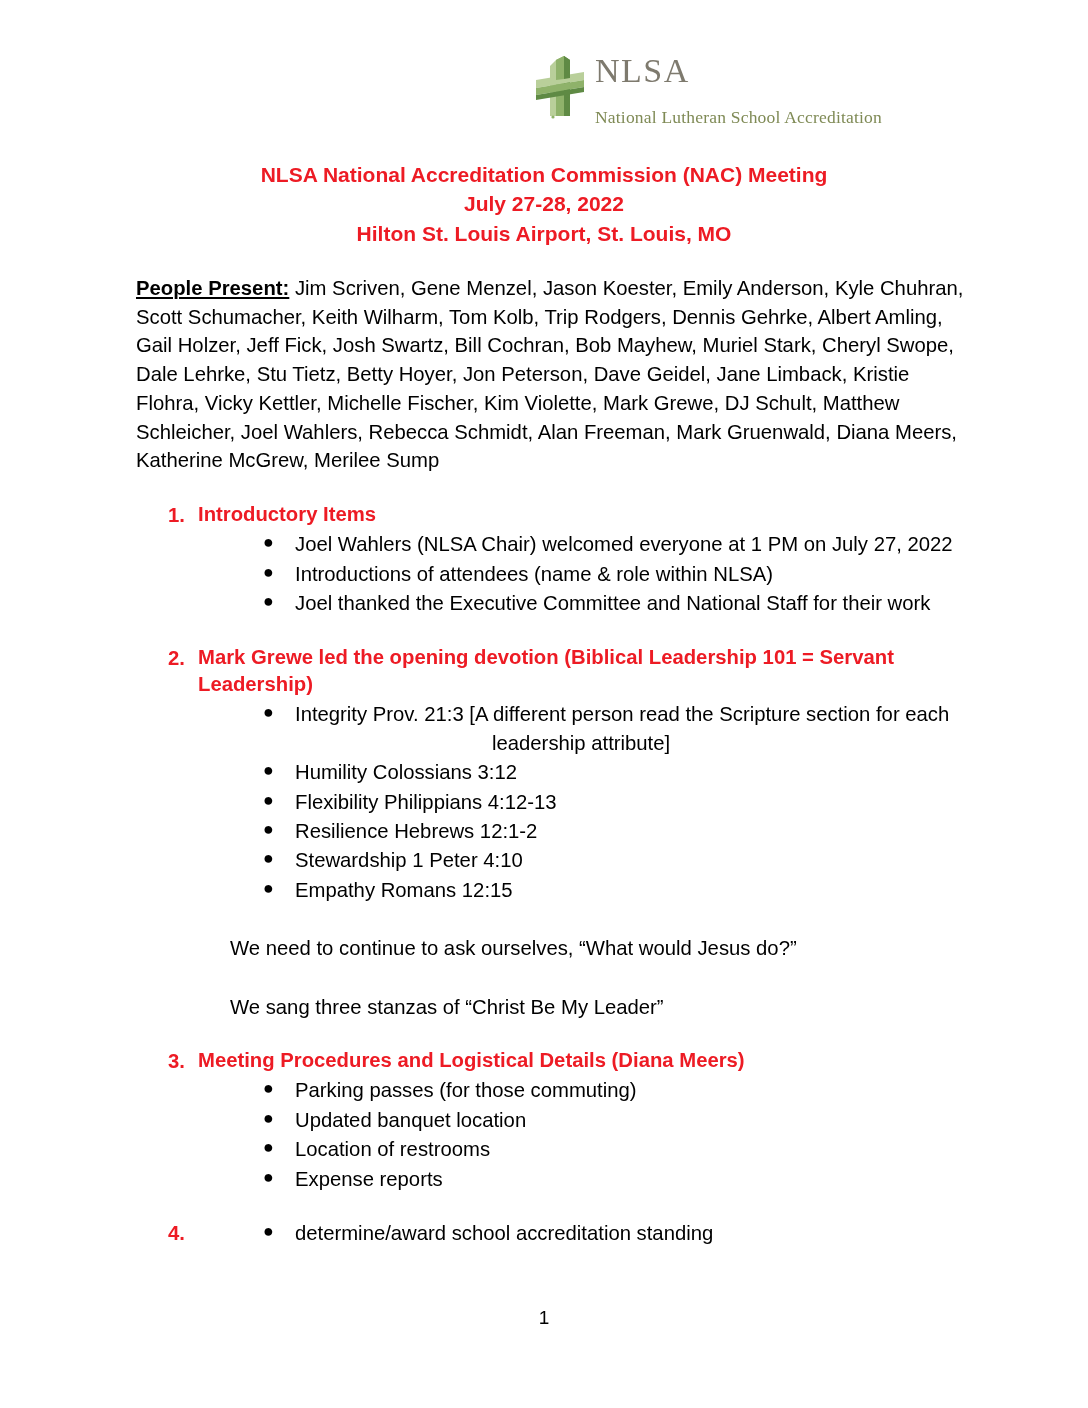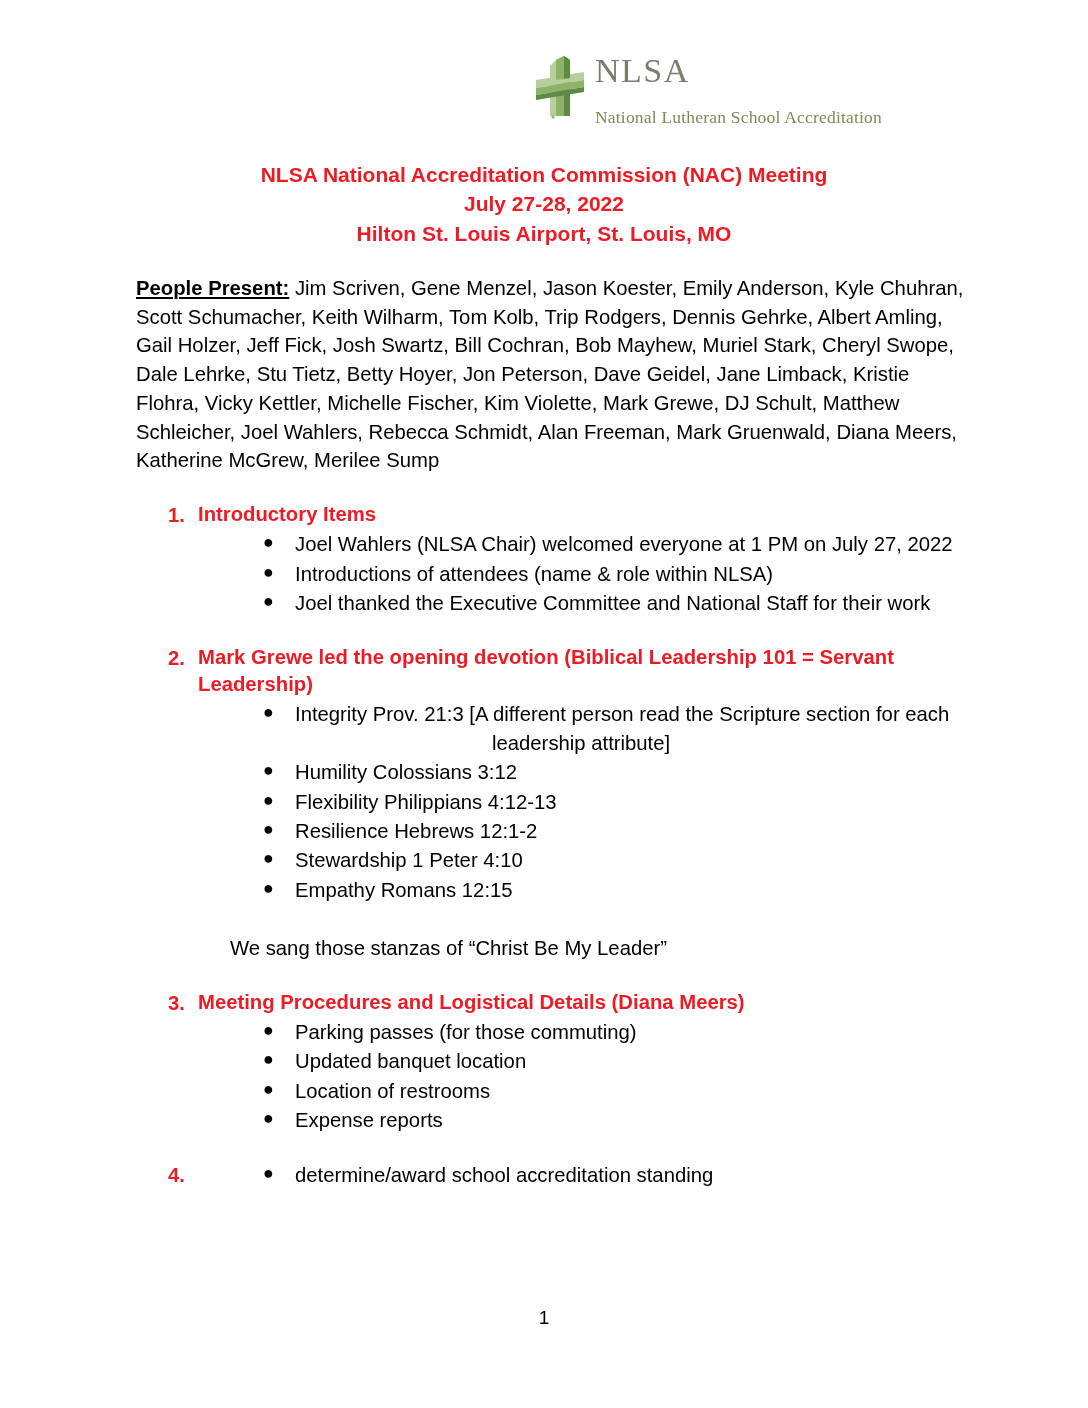--- a/index.html
+++ b/index.html
@@ -222,21 +222,22 @@
           <span class="dot">●</span>
           <span>Integrity   Prov. 21:3  [A different person read the Scripture section for each</span>
           <span class="wrap-indent">leadership attribute]</span>
         </li>
         <li><span class="dot">●</span><span>Humility    Colossians 3:12</span></li>
         <li><span class="dot">●</span><span>Flexibility   Philippians 4:12-13</span></li>
         <li><span class="dot">●</span><span>Resilience   Hebrews 12:1-2</span></li>
         <li><span class="dot">●</span><span>Stewardship   1 Peter 4:10</span></li>
         <li><span class="dot">●</span><span>Empathy   Romans 12:15</span></li>
       </ul>
-      <p class="plain-para">We sang those stanzas of “Christ Be My Leader”</p>
+      <p class="plain-para">We need to continue to ask ourselves, “What would Jesus do?”</p>
+      <p class="plain-para">We sang three stanzas of “Christ Be My Leader”</p>
     </div>
 
     <div class="section">
       <span class="section-num">3.</span>
       <p class="section-head">Meeting Procedures and Logistical Details (Diana Meers)</p>
       <ul class="bullets">
         <li><span class="dot">●</span><span>Parking passes (for those commuting)</span></li>
         <li><span class="dot">●</span><span>Updated banquet location</span></li>
         <li><span class="dot">●</span><span>Location of restrooms</span></li>
         <li><span class="dot">●</span><span>Expense reports</span></li>

